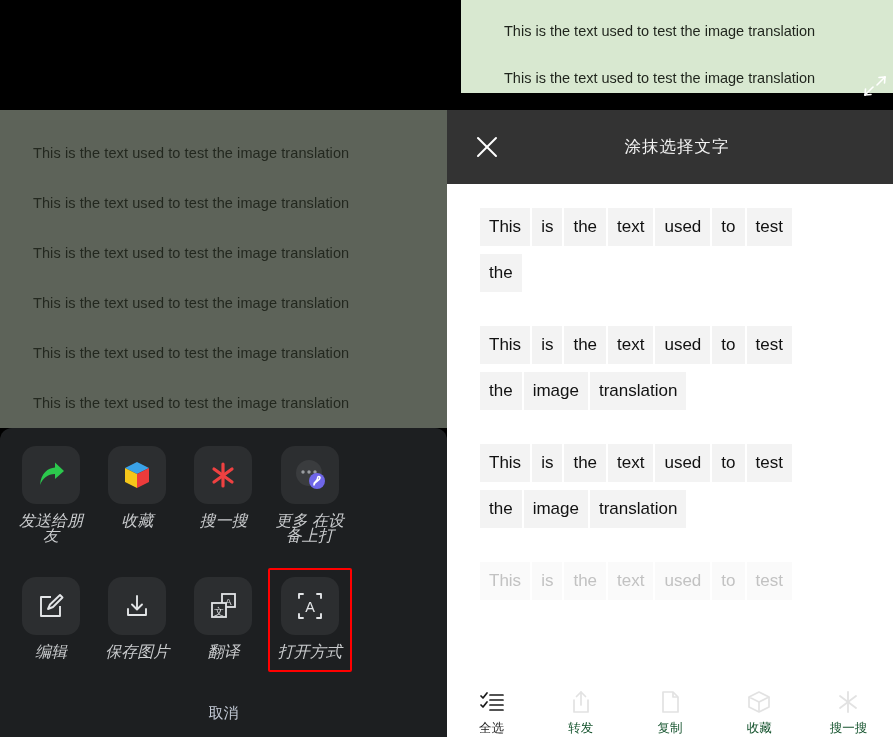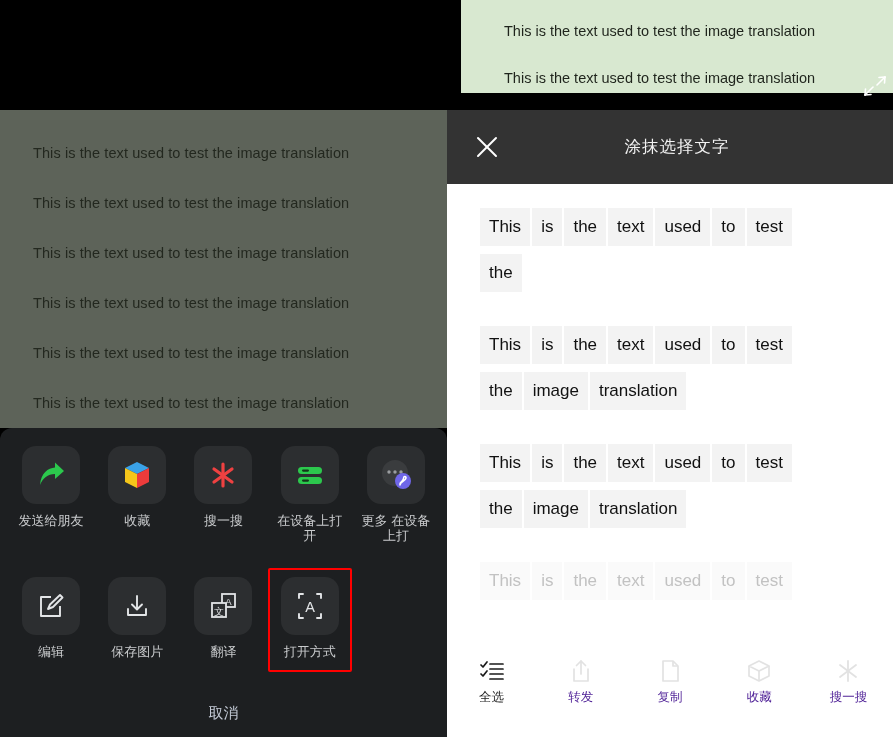--- a/index.html
+++ b/index.html
@@ -47,22 +47,23 @@
     padding: 0 2px;
   }
   .tile {
     width: 58px; height: 58px; border-radius: 14px;
     background: #2c2e30;
     display: flex; align-items: center; justify-content: center;
     position: relative;
   }
   .tile-label {
     margin-top: 9px;
-    font-size: 13px; color: #c9cbcd; text-align: center; line-height: 15px;
+    font-size: 16px; color: #c9cbcd; text-align: center; line-height: 15px;
     max-width: 78px;
+    font-style: italic;
   }
   .cell-highlight {
     position: relative;
   }
   .cell-highlight::after {
     content: "";
     position: absolute;
     left: 50%; transform: translateX(-50%);
     top: -9px; width: 80px; height: 100px;
     border: 2px solid #ff0000;
@@ -123,32 +124,32 @@
     color: #111111;
     font-size: 17px;
     line-height: 38px;
     padding: 0 9px;
     margin: 0 2px 8px 0;
     white-space: nowrap;
   }
   .word-group.faded .word-chip { color: #c2c2c2; background: #fafafa; }
 
   #ocr-toolbar {
-    position: absolute; left: 0; bottom: 16px; width: 446px; height: 78px;
+    position: absolute; left: 0; bottom: 0; width: 446px; height: 78px;
     background: #ffffff;
-    display: flex; align-items: center;
+    display: flex; align-items: flex-end;
   }
   .tool-item {
     flex: 1; display: flex; flex-direction: column; align-items: center;
     gap: 5px;
   }
   .tool-item .tool-ico { width: 26px; height: 26px; color: #1a1a1a; }
   .tool-item .tool-lbl { font-size: 12.5px; color: #1a1a1a; }
   .tool-item.disabled .tool-ico { color: #e2e2e2; }
-  .tool-item.disabled .tool-lbl { color: #4c1d95; }
+  .tool-item.disabled .tool-lbl { color: #14532d; }
 
   svg { display: block; }
 </style>
 </head>
 <body>
 
 <div id="root">
 
   <div id="left-pane">
 
@@ -197,34 +198,20 @@
                   <line x1="16" y1="5" x2="16" y2="27"></line>
                   <line x1="7" y1="10" x2="25" y2="23"></line>
                   <line x1="25" y1="10" x2="7" y2="23"></line>
                 </g>
               </svg>
             </span>
           </div>
           <div class="tile-label">搜一搜</div>
         </div>
 
-        <div class="share-cell">
-          <div class="tile">
-            <span>
-              <svg width="32" height="32" viewBox="0 0 32 32">
-                <rect x="4" y="8" width="24" height="7" rx="3.5" fill="#2cc84d"></rect>
-                <rect x="4" y="18" width="24" height="7" rx="3.5" fill="#2cc84d"></rect>
-                <rect x="8" y="10.5" width="7" height="2.2" rx="1.1" fill="#14361b"></rect>
-                <rect x="8" y="20.5" width="7" height="2.2" rx="1.1" fill="#14361b"></rect>
-              </svg>
-            </span>
-          </div>
-          <div class="tile-label">在设备上打
-开</div>
-        </div>
 
         <div class="share-cell">
           <div class="tile">
             <span>
               <svg width="40" height="40" viewBox="0 0 40 40">
                 <circle cx="19" cy="18" r="13" fill="#3a3c3e"></circle>
                 <circle cx="13" cy="17" r="1.7" fill="#9a9da0"></circle>
                 <circle cx="19" cy="17" r="1.7" fill="#9a9da0"></circle>
                 <circle cx="25" cy="17" r="1.7" fill="#9a9da0"></circle>
                 <circle cx="27" cy="26" r="8" fill="#6f66e8"></circle>

